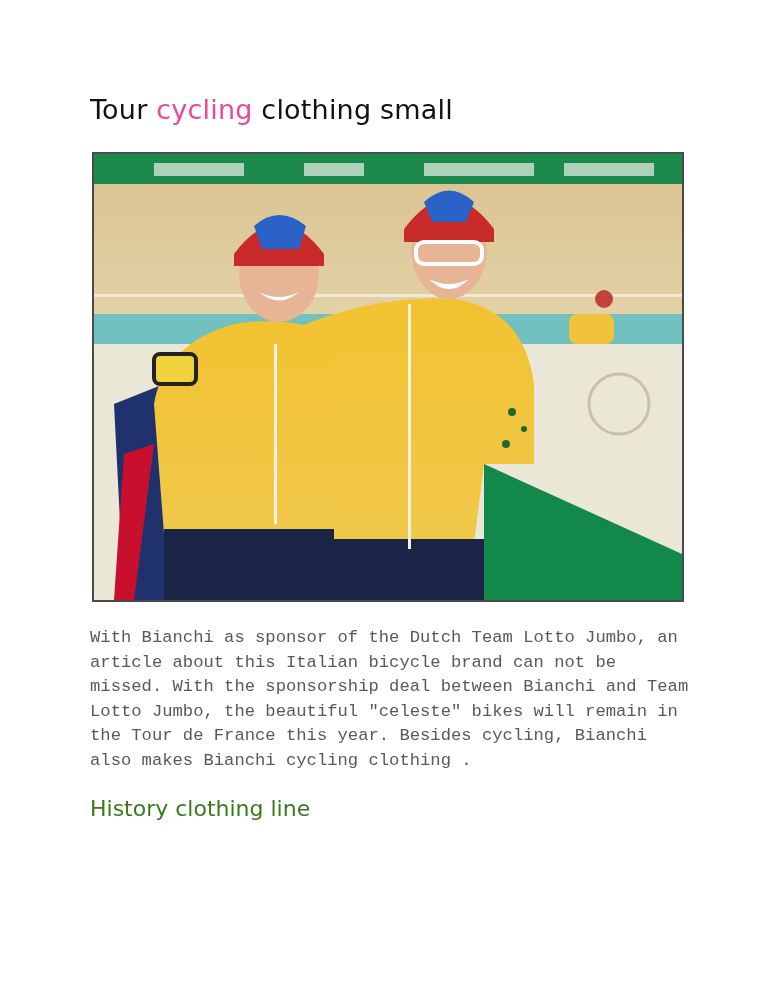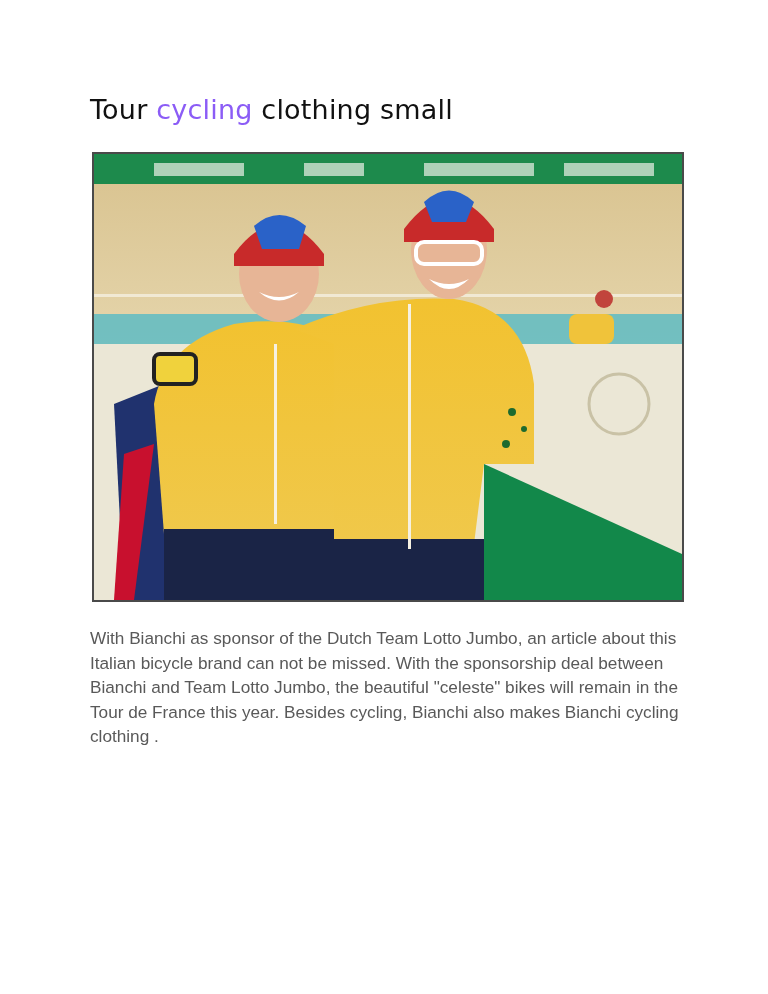--- a/index.html
+++ b/index.html
@@ -25,21 +25,21 @@
       top: 90px;
       margin: 0;
       font-family: "DejaVu Sans", sans-serif;
       font-weight: normal;
       font-size: 27px;
       line-height: 40px;
       color: #111111;
       letter-spacing: 0.2px;
     }
     .doc-title .accent {
-      color: #8b5cf6;
+      color: #ec4899;
       margin-top: 22px;
     }
     .figure {
       position: absolute;
       left: 92px;
       top: 152px;
       width: 588px;
       height: 446px;
       border: 2px solid #4a4a4a;
       overflow: hidden;
@@ -47,21 +47,21 @@
     }
     .figure svg {
       display: block;
       width: 100%;
       height: 100%;
     }
     .body-text {
       position: absolute;
       left: 90px;
       margin: 0;
-      font-family: Liberation Sans, sans-serif;
+      font-family: Liberation Mono, monospace;
       font-weight: normal;
       font-size: 17.2px;
       line-height: 24.6px;
       color: #595959;
       width: 600px;
     }
     .para-1 { top: 626px; }
     .para-2 { top: 835px; }
     .section-heading {
       position: absolute;
@@ -135,15 +135,16 @@
       <path d="M335 125 Q355 145 375 125 Q355 135 335 125 Z" fill="#ffffff"></path>
       <rect x="314" y="150" width="3" height="245" fill="#f6f1e2"></rect>
       <circle cx="418" cy="258" r="4" fill="#1d6a2e"></circle>
       <circle cx="412" cy="290" r="4" fill="#1d6a2e"></circle>
       <circle cx="430" cy="275" r="3" fill="#1d6a2e"></circle>
     </svg>
   </div>
 
   <p class="body-text para-1">With Bianchi as sponsor of the Dutch Team Lotto Jumbo, an article about this Italian bicycle brand can not be missed. With the sponsorship deal between Bianchi and Team Lotto Jumbo, the beautiful "celeste" bikes will remain in the Tour de France this year. Besides cycling, Bianchi also makes Bianchi cycling clothing .</p>
 
+  <h2 class="section-heading">History clothing line</h2>
 
 
 </div>
 
 </body></html>

